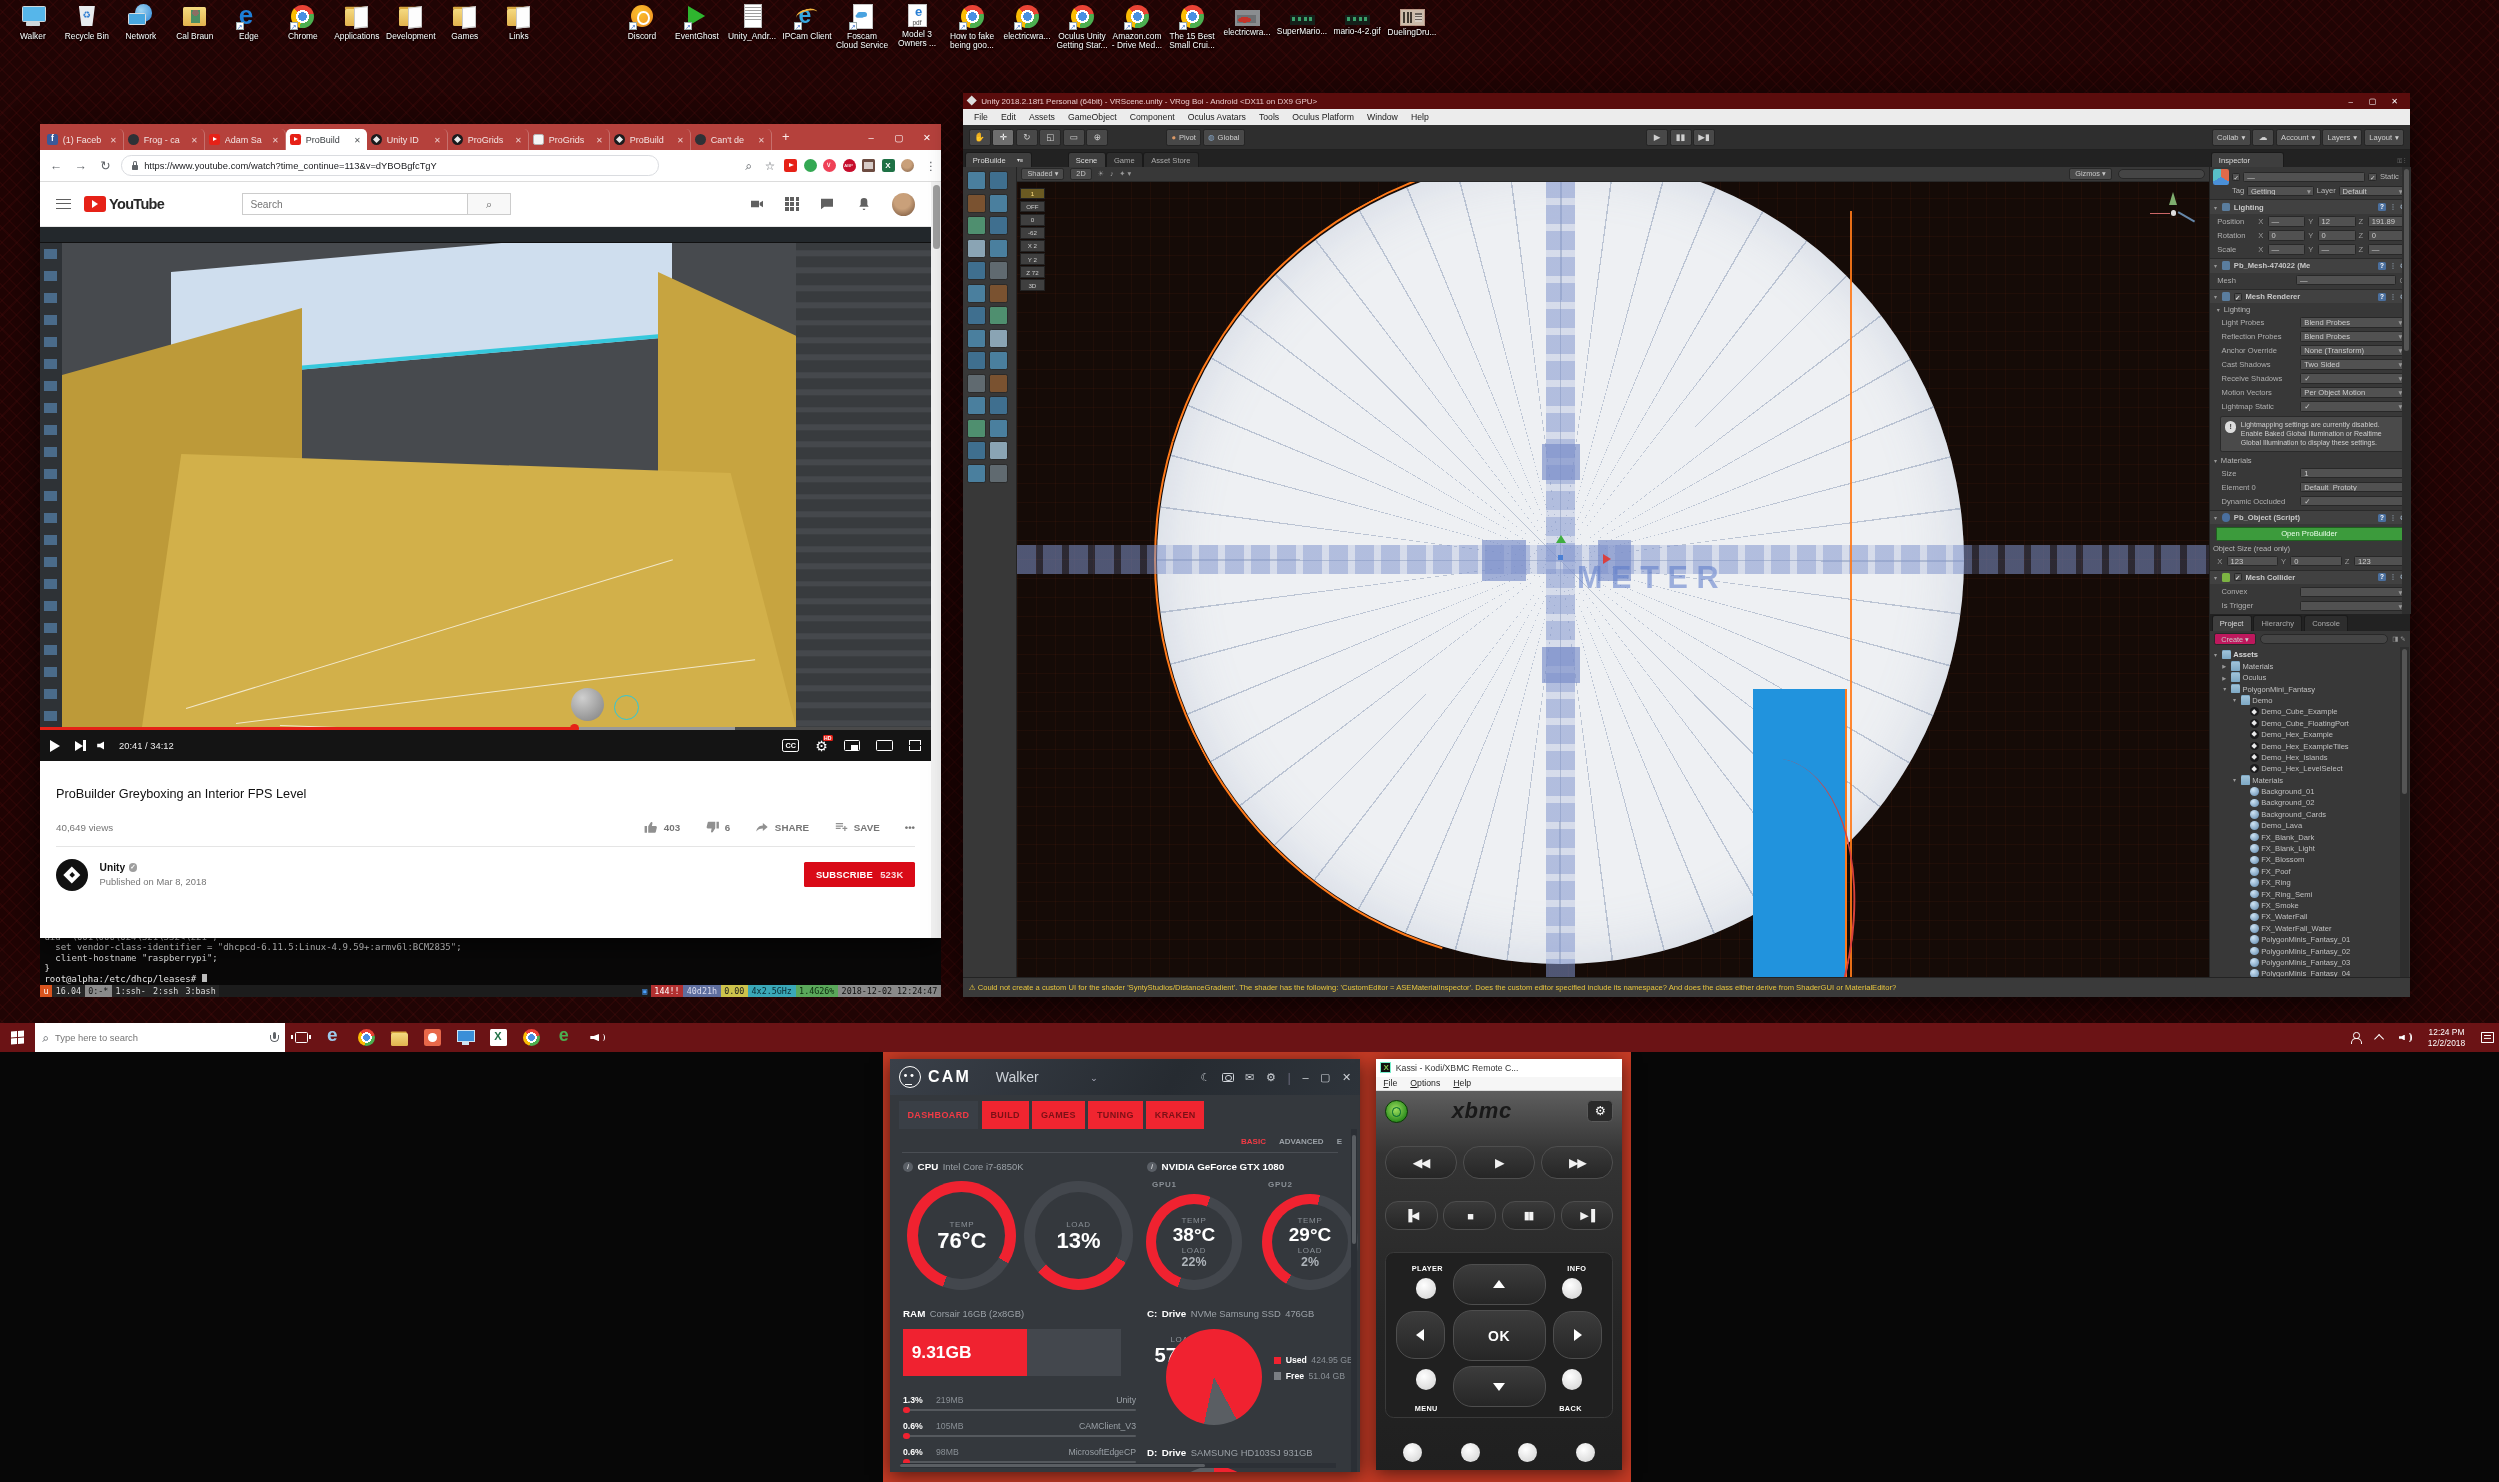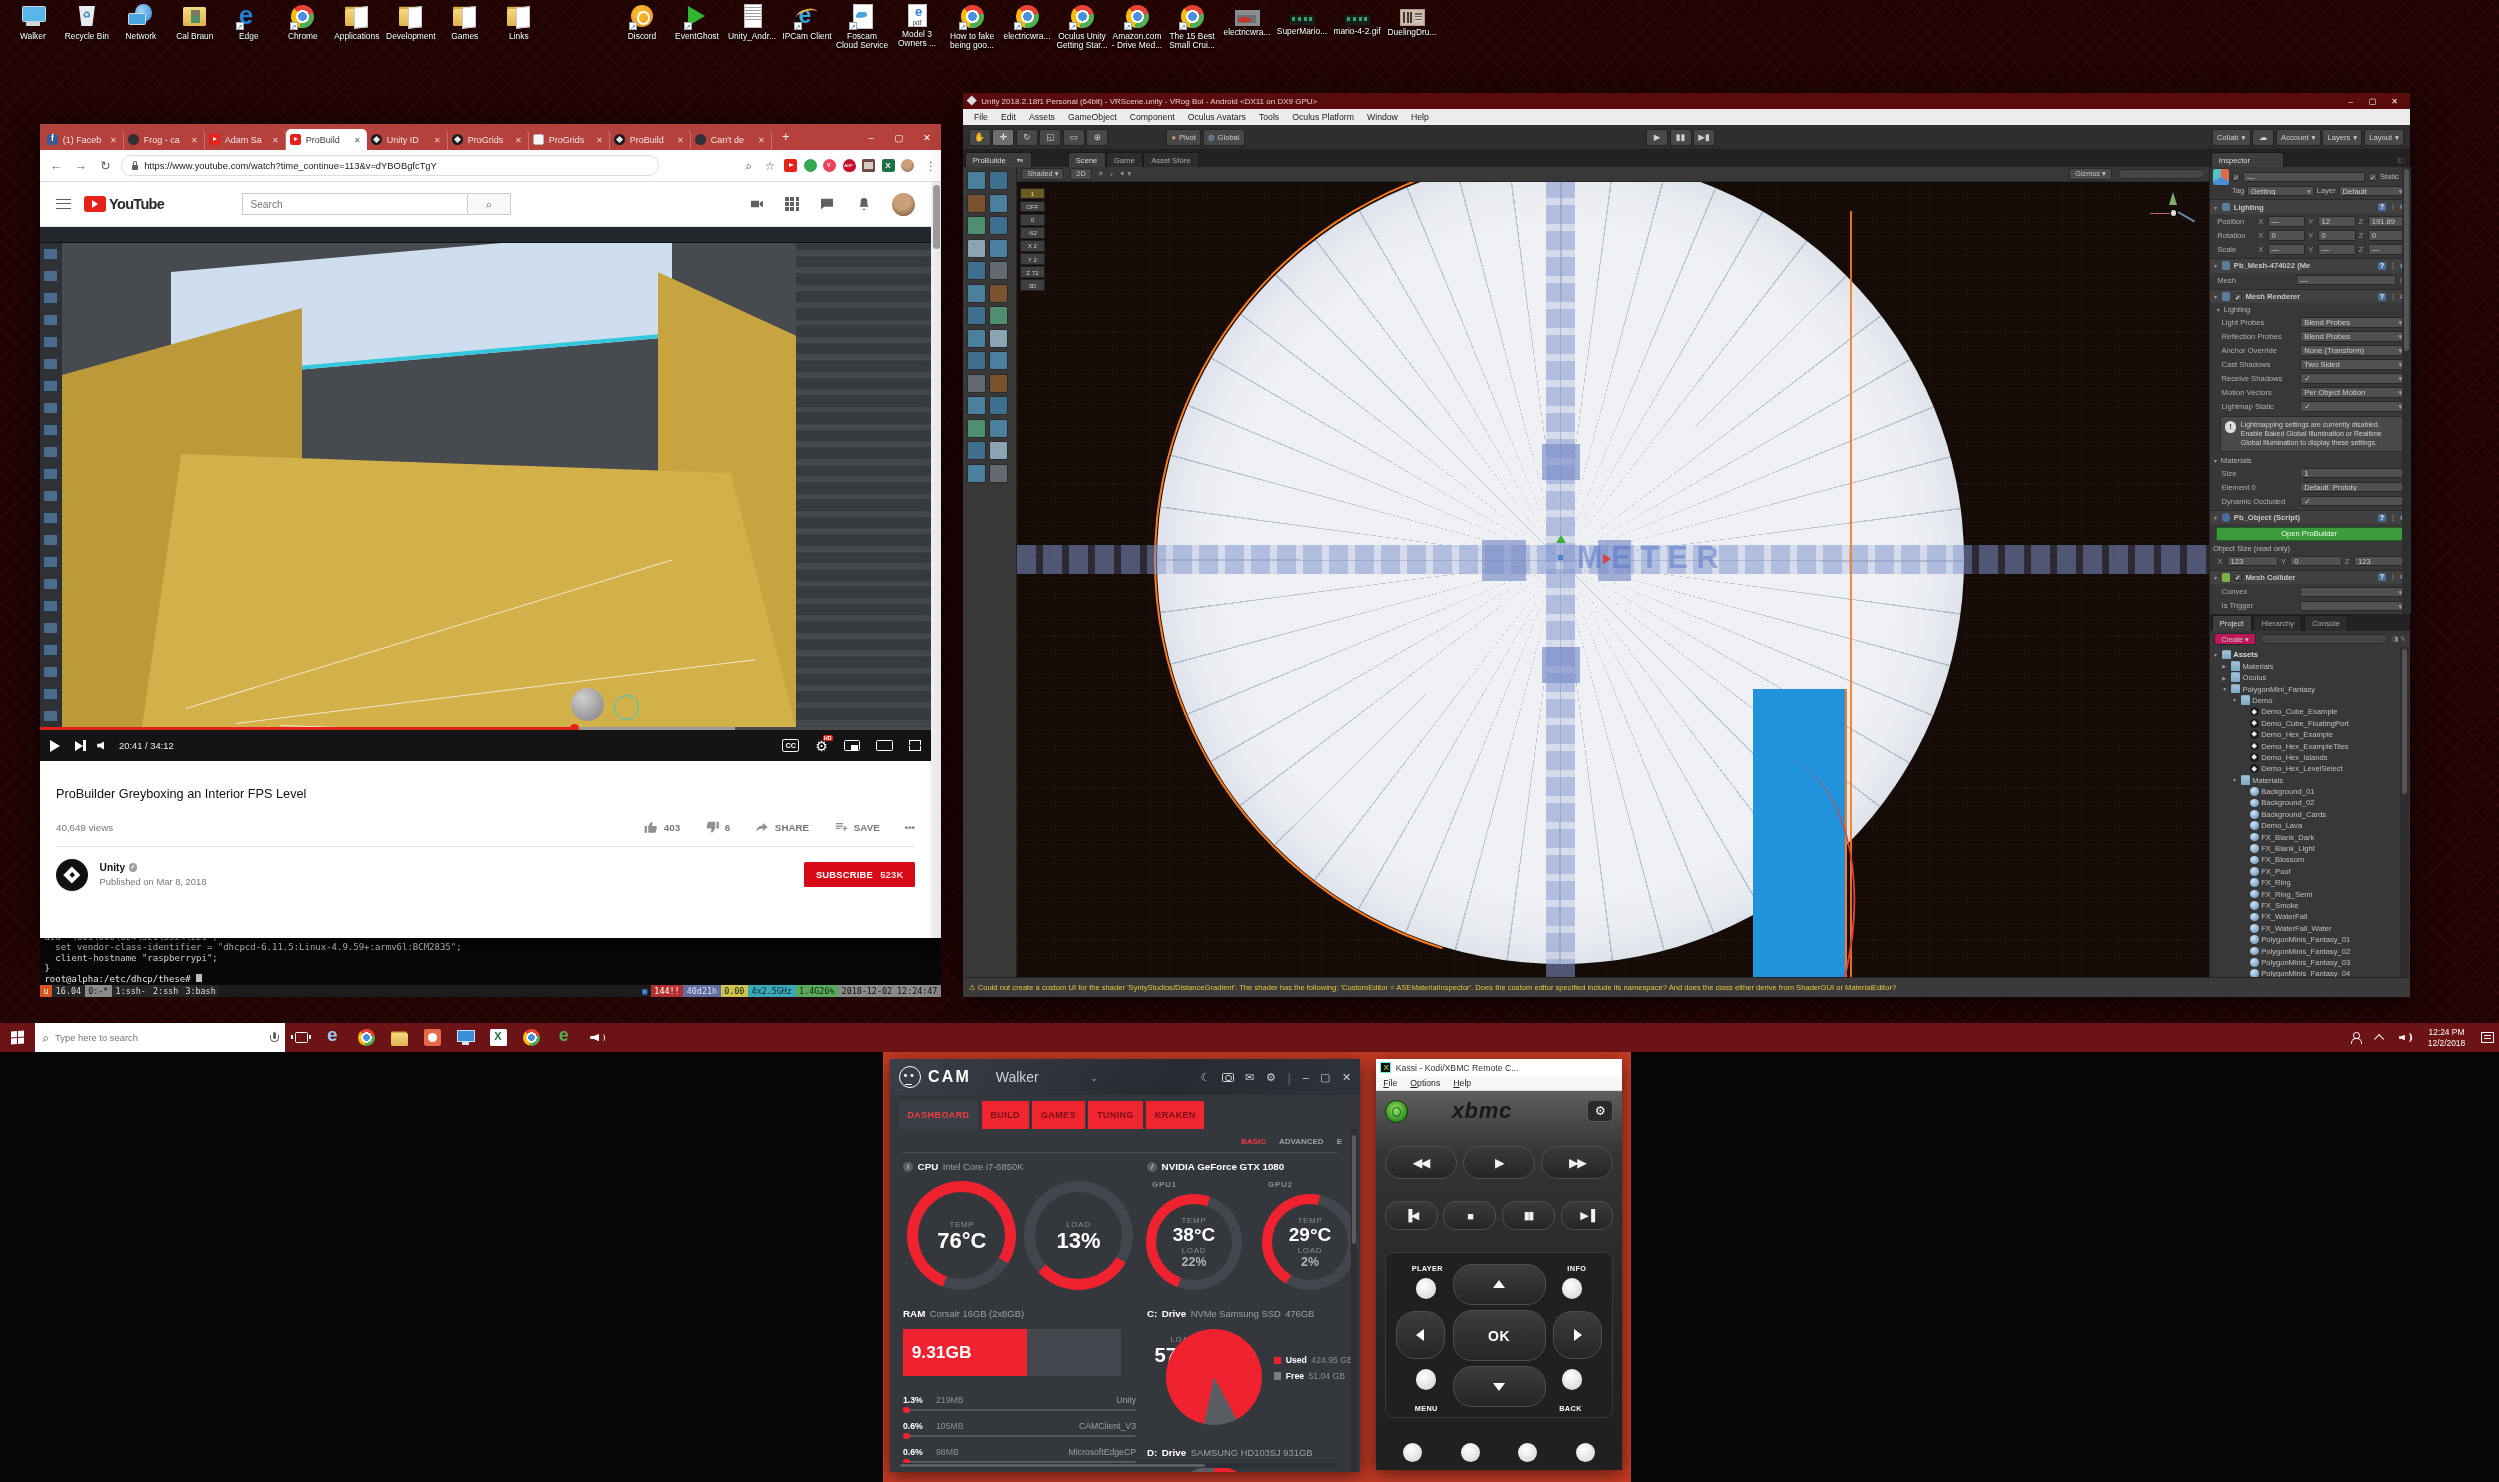--- a/index.html
+++ b/index.html
@@ -217,21 +217,21 @@
   #spokes{position:absolute;inset:0;border-radius:50%;
      background:repeating-conic-gradient(rgba(105,125,160,.38) 0 0.22deg,transparent 0.22deg 7.5deg)}
   .oarc{left:137px;top:-29px;width:814px;height:814px;border-radius:50%;border:2.9px solid transparent}
   .oa1{border-top-color:#ff7a1a;transform:rotate(-28deg)}
   .oa2{border-left-color:#ff7a1a;transform:rotate(-28deg)}
   #hband{left:0;top:363px;width:1192px;height:29px;
      background:repeating-linear-gradient(90deg,rgba(128,148,205,.55) 0 19px,rgba(128,148,205,.22) 19px 26px)}
   #vband{left:529px;top:0;width:29px;height:796px;
      background:repeating-linear-gradient(0deg,rgba(128,148,205,.55) 0 19px,rgba(128,148,205,.22) 19px 26px)}
   .bblock{background:rgba(120,140,200,.65)}
-  #meter{left:560px;top:358px;font-size:30.5px;letter-spacing:8.7px;color:rgba(90,120,200,.55);font-weight:bold}
+  #meter{left:560px;top:378px;font-size:30.5px;letter-spacing:8.7px;color:rgba(90,120,200,.55);font-weight:bold}
   #bluerect{left:736px;top:507px;width:94px;height:288px;background:#2193dd;border-right:2.2px solid #ff7a1a}
   #ovline{left:833px;top:29px;width:2.2px;height:767px;background:#ff7a1a;opacity:.9}
   #redcurve{left:632px;top:574px;width:203px;height:363px;border-radius:50%;border-right:2.2px solid #d9413d;transform:rotate(10deg)}
   .gz-g{left:539px;top:353px;border-bottom:8.7px solid #3fae3f;border-left:5.1px solid transparent;border-right:5.1px solid transparent}
   .gz-r{left:586px;top:372px;border-left:8.7px solid #d94040;border-top:5.1px solid transparent;border-bottom:5.1px solid transparent}
   .gz-b{left:541px;top:373px;width:5.1px;height:5.1px;background:#4a7fd4}
   #sgizmo{left:1131px;top:5.8px;width:51px;height:51px}
   #sgizmo .dot{position:absolute;left:22.5px;top:22.5px;width:5.8px;height:5.8px;border-radius:50%;background:#ddd}
   #sgizmo .cone{position:absolute;left:21px;top:4.4px;border-bottom:13px solid #7fae6f;border-left:4.4px solid transparent;border-right:4.4px solid transparent}
   #sgizmo .armr{position:absolute;left:1.5px;top:25px;width:20.3px;height:1.5px;background:#c66}
@@ -559,21 +559,21 @@
       <div class="dlabel">DuelingDru...</div>
     </div>
     </div>
 
   <div class="a" id="terminal">
     <div>
         <div class="tl">uid "\001\000\024\321\332&lt;\221";</div>
         <div class="tl">  set vendor-class-identifier = "dhcpcd-6.11.5:Linux-4.9.59+:armv6l:BCM2835";</div>
         <div class="tl">  client-hostname "raspberrypi";</div>
         <div class="tl">}</div>
-        <div class="tl">root@alpha:/etc/dhcp/these# </div>
+        <div class="tl">root@alpha:/etc/dhcp/leases# </div>
       </div>
     <div id="tstatus">
         <span class="sg sg-orange">u</span>
         <span class="sg sg-dark">16.04</span>
         <span class="sg sg-grey">0:-*</span>
         <span class="sg sg-dark">1:ssh-</span>
         <span class="sg sg-dark">2:ssh</span>
         <span class="sg sg-dark">3:bash</span>
         <span class="sg sg-blue push">▣</span>
         <span class="sg sg-red">144!!</span>

